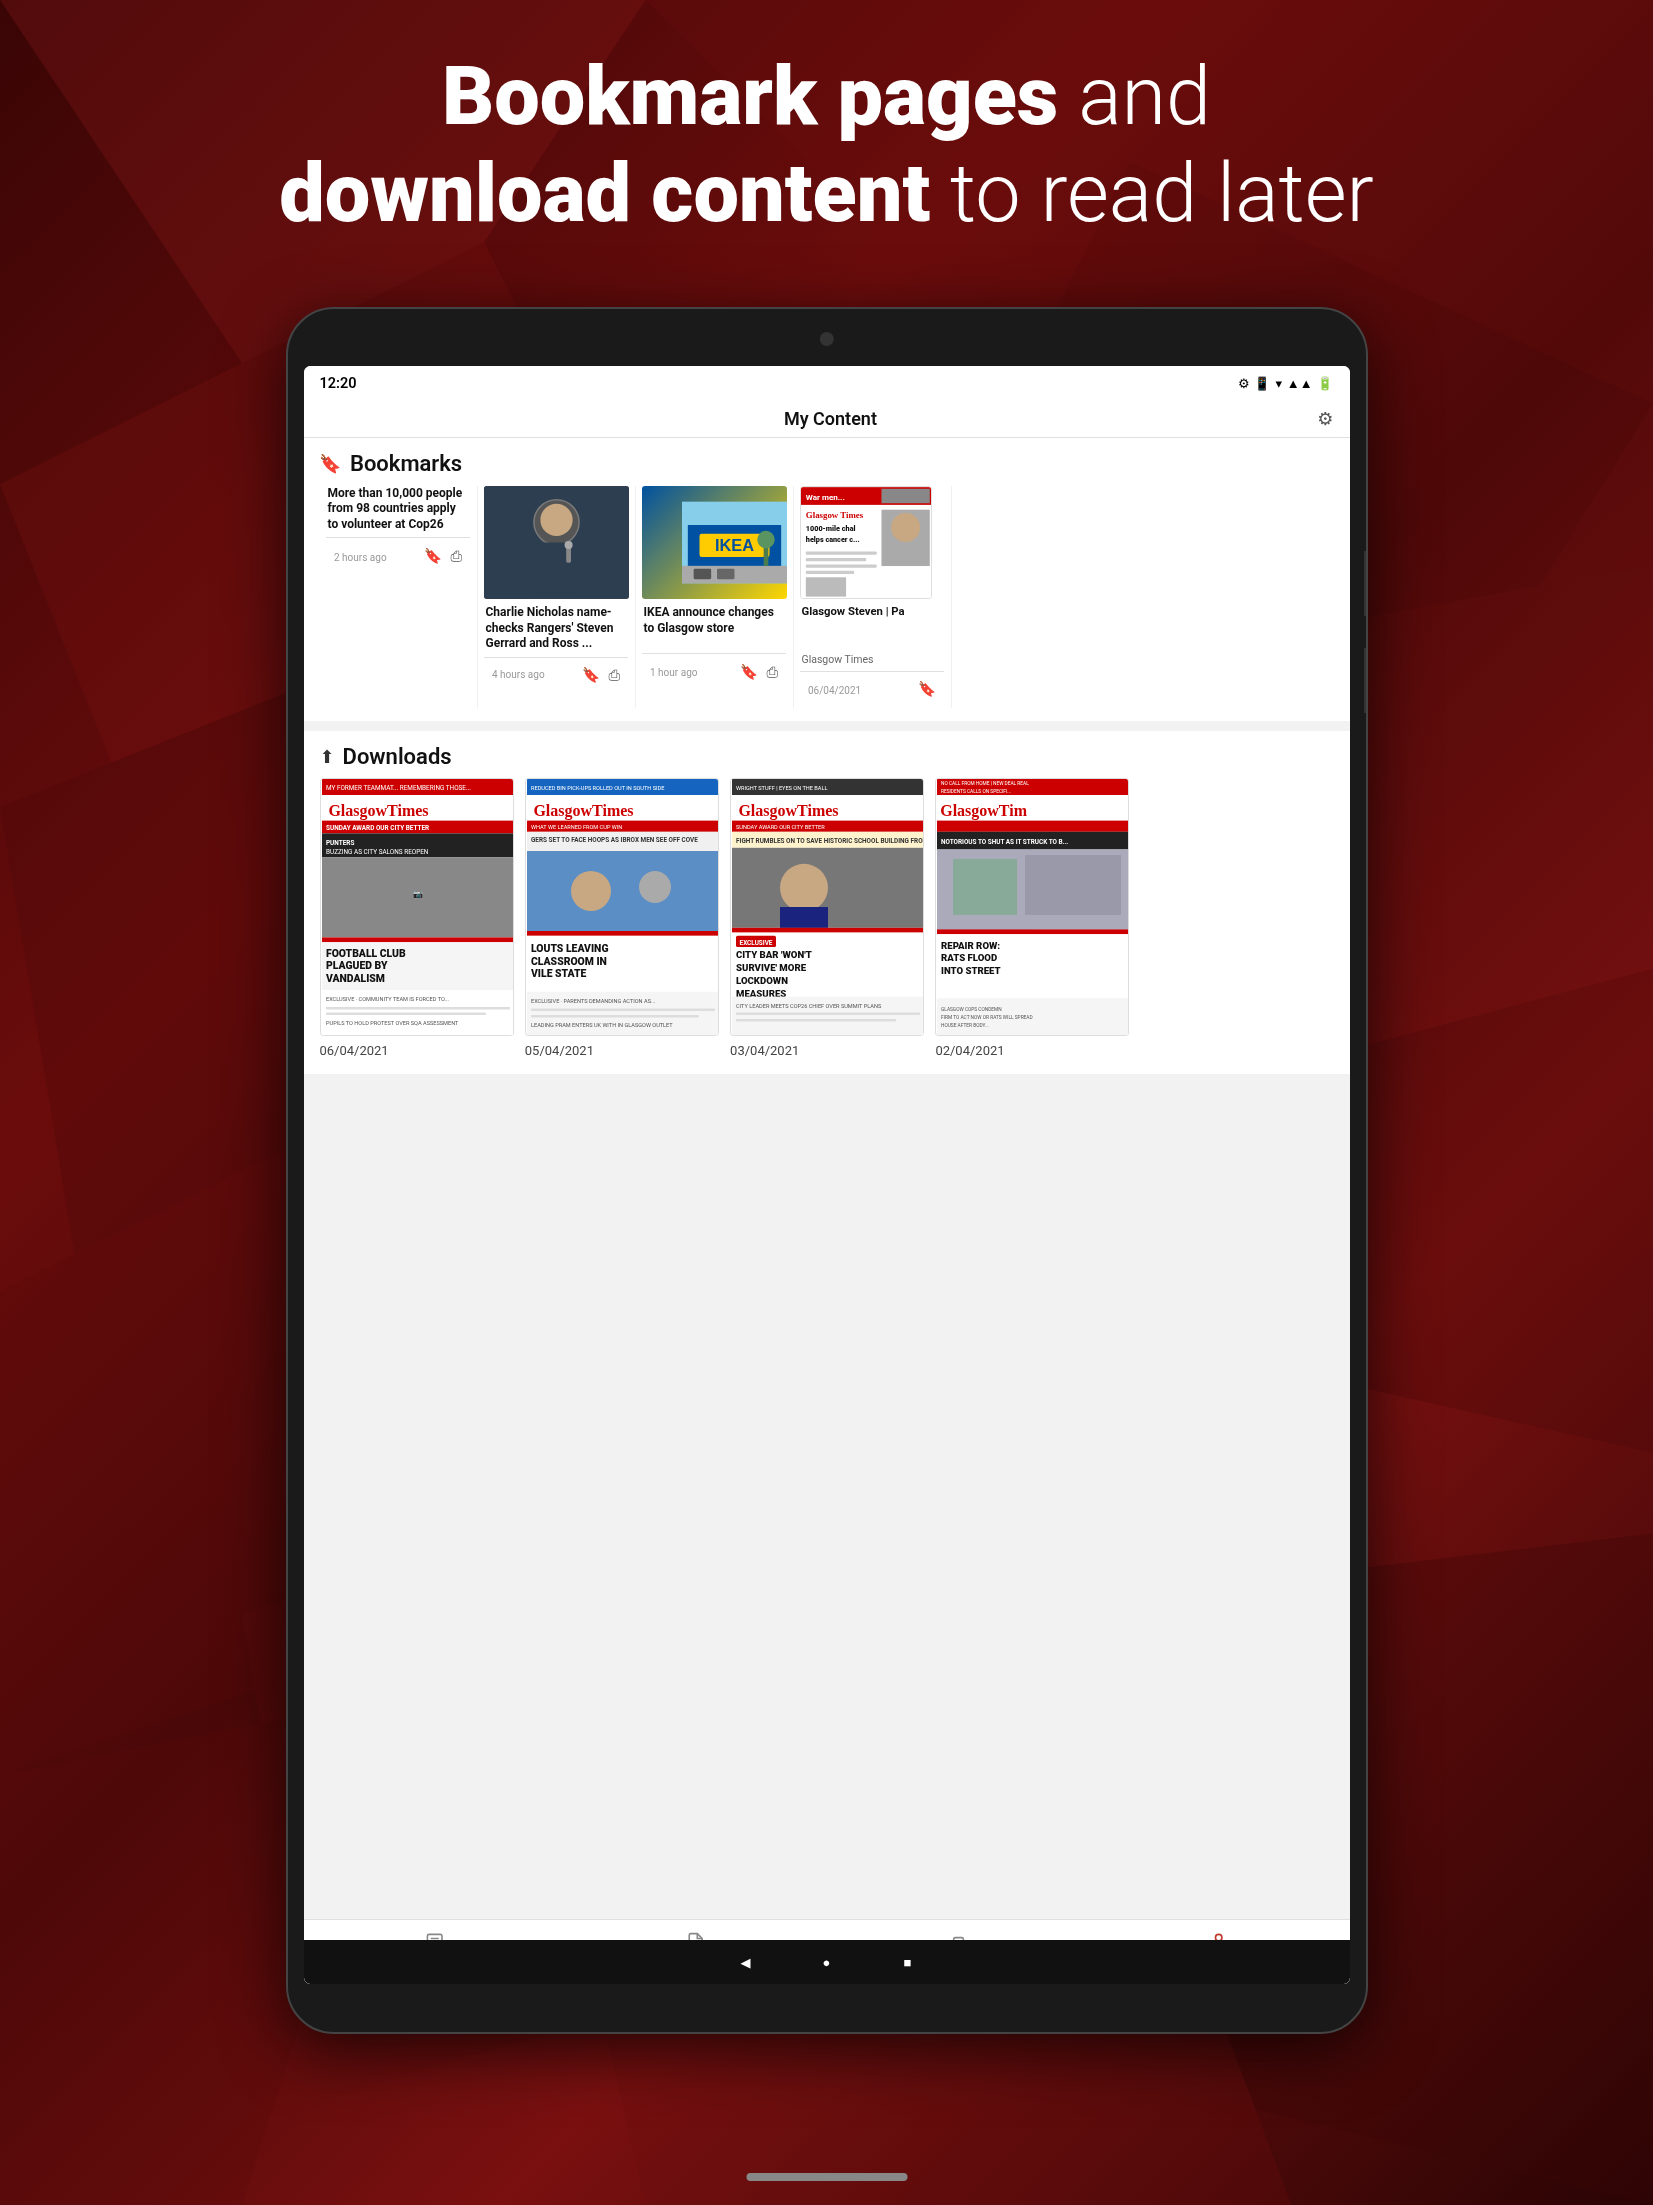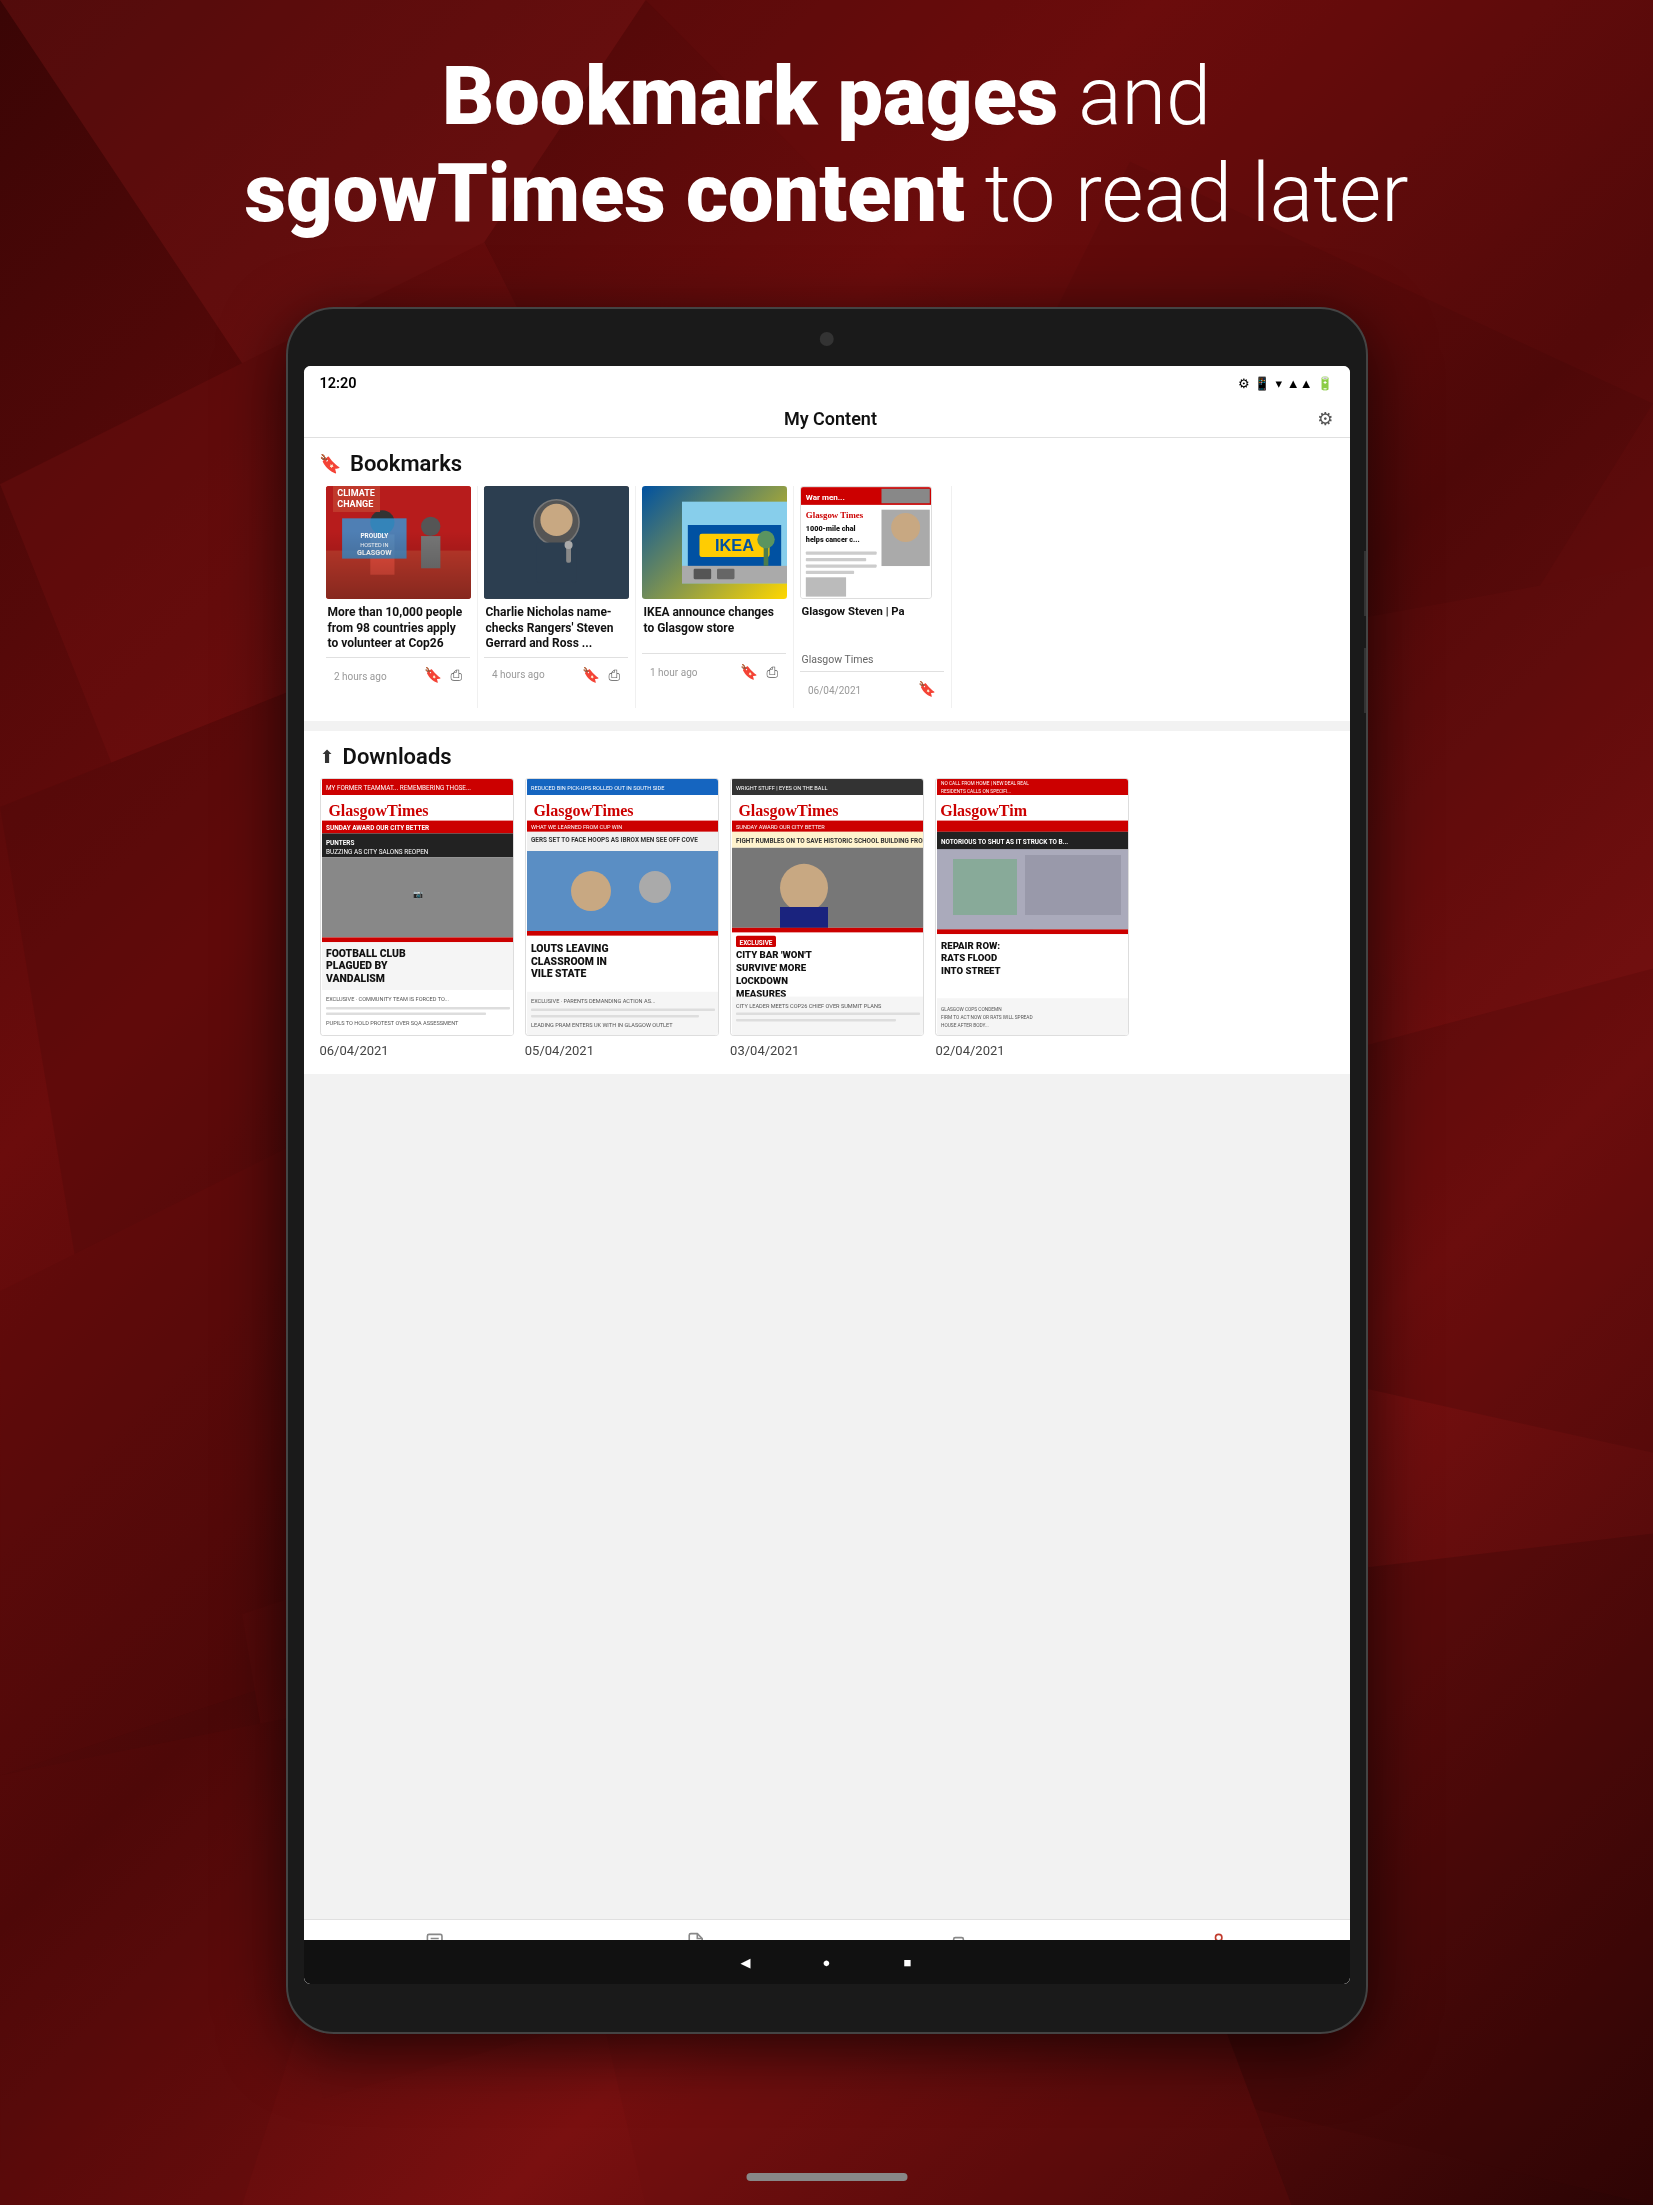--- a/index.html
+++ b/index.html
@@ -405,21 +405,21 @@
   <polygon points="1300,1400 2048,1200 2048,1800 1600,1700" fill="#4a0808"></polygon>
   <polygon points="300,2000 900,1800 1100,2400 400,2600" fill="#660d0d"></polygon>
   <polygon points="1200,2000 2048,1900 2048,2732 1500,2600" fill="#3a0606"></polygon>
   <polygon points="0,2200 500,2100 300,2732 0,2732" fill="#5a0a0a"></polygon>
   <polygon points="700,2300 1400,2200 1600,2732 800,2732" fill="#6b0e0e"></polygon>
 </svg>
 
 <div class="header-text">
   <h1>
     <span class="bold-part">Bookmark pages</span><span class="light-part"> and</span><br>
-    <span class="bold-part">sgowTimes content</span><span class="light-part"> to read later</span>
+    <span class="bold-part">download content</span><span class="light-part"> to read later</span>
   </h1>
 </div>
 
 <div class="tablet-frame">
 
   <div class="tablet-btn-right"></div>
   <div class="tablet-btn-right2"></div>
 
   <div class="camera-dot"></div>
 
@@ -446,40 +446,20 @@
 
       <div class="section">
         <div class="section-header">
           <span class="section-icon">🔖</span>
           <span class="section-title">Bookmarks</span>
         </div>
 
         <div class="bookmarks-scroll">
 
           <div class="bookmark-card">
-            <div class="bookmark-img img-person-protest">
-              <div class="climate-badge">CLIMATE<br>CHANGE</div>
-              <svg width="145" height="113" viewBox="0 0 180 140">
-
-                <rect width="180" height="140" fill="#c0392b"></rect>
-
-                <rect y="0" width="180" height="80" fill="#b71c1c"></rect>
-
-                <circle cx="70" cy="45" r="15" fill="#333"></circle>
-                <rect x="55" y="60" width="30" height="50" fill="#e74c3c"></rect>
-
-                <rect x="20" y="40" width="80" height="50" fill="#3498db" opacity="0.8"></rect>
-                <text x="60" y="65" fill="white" font-size="8" text-anchor="middle" font-weight="bold">PROUDLY</text>
-                <text x="60" y="75" fill="white" font-size="7" text-anchor="middle">HOSTED IN</text>
-                <text x="60" y="85" fill="white" font-size="9" text-anchor="middle" font-weight="bold">GLASGOW</text>
-
-                <circle cx="130" cy="50" r="12" fill="#555"></circle>
-                <rect x="118" y="62" width="24" height="40" fill="#777"></rect>
-              </svg>
-            </div>
             <div class="bookmark-title">More than 10,000 people from 98 countries apply to volunteer at Cop26</div>
             <div class="divider" style="margin:0 6.5px"></div>
             <div style="display:flex; justify-content:space-between; align-items:center; padding: 4.8px 6.5px 0;">
               <span class="time-label">2 hours ago</span>
               <div class="card-actions">
                 <span class="card-action-icon">🔖</span>
                 <span class="card-action-icon">⎙</span>
               </div>
             </div>
           </div>

